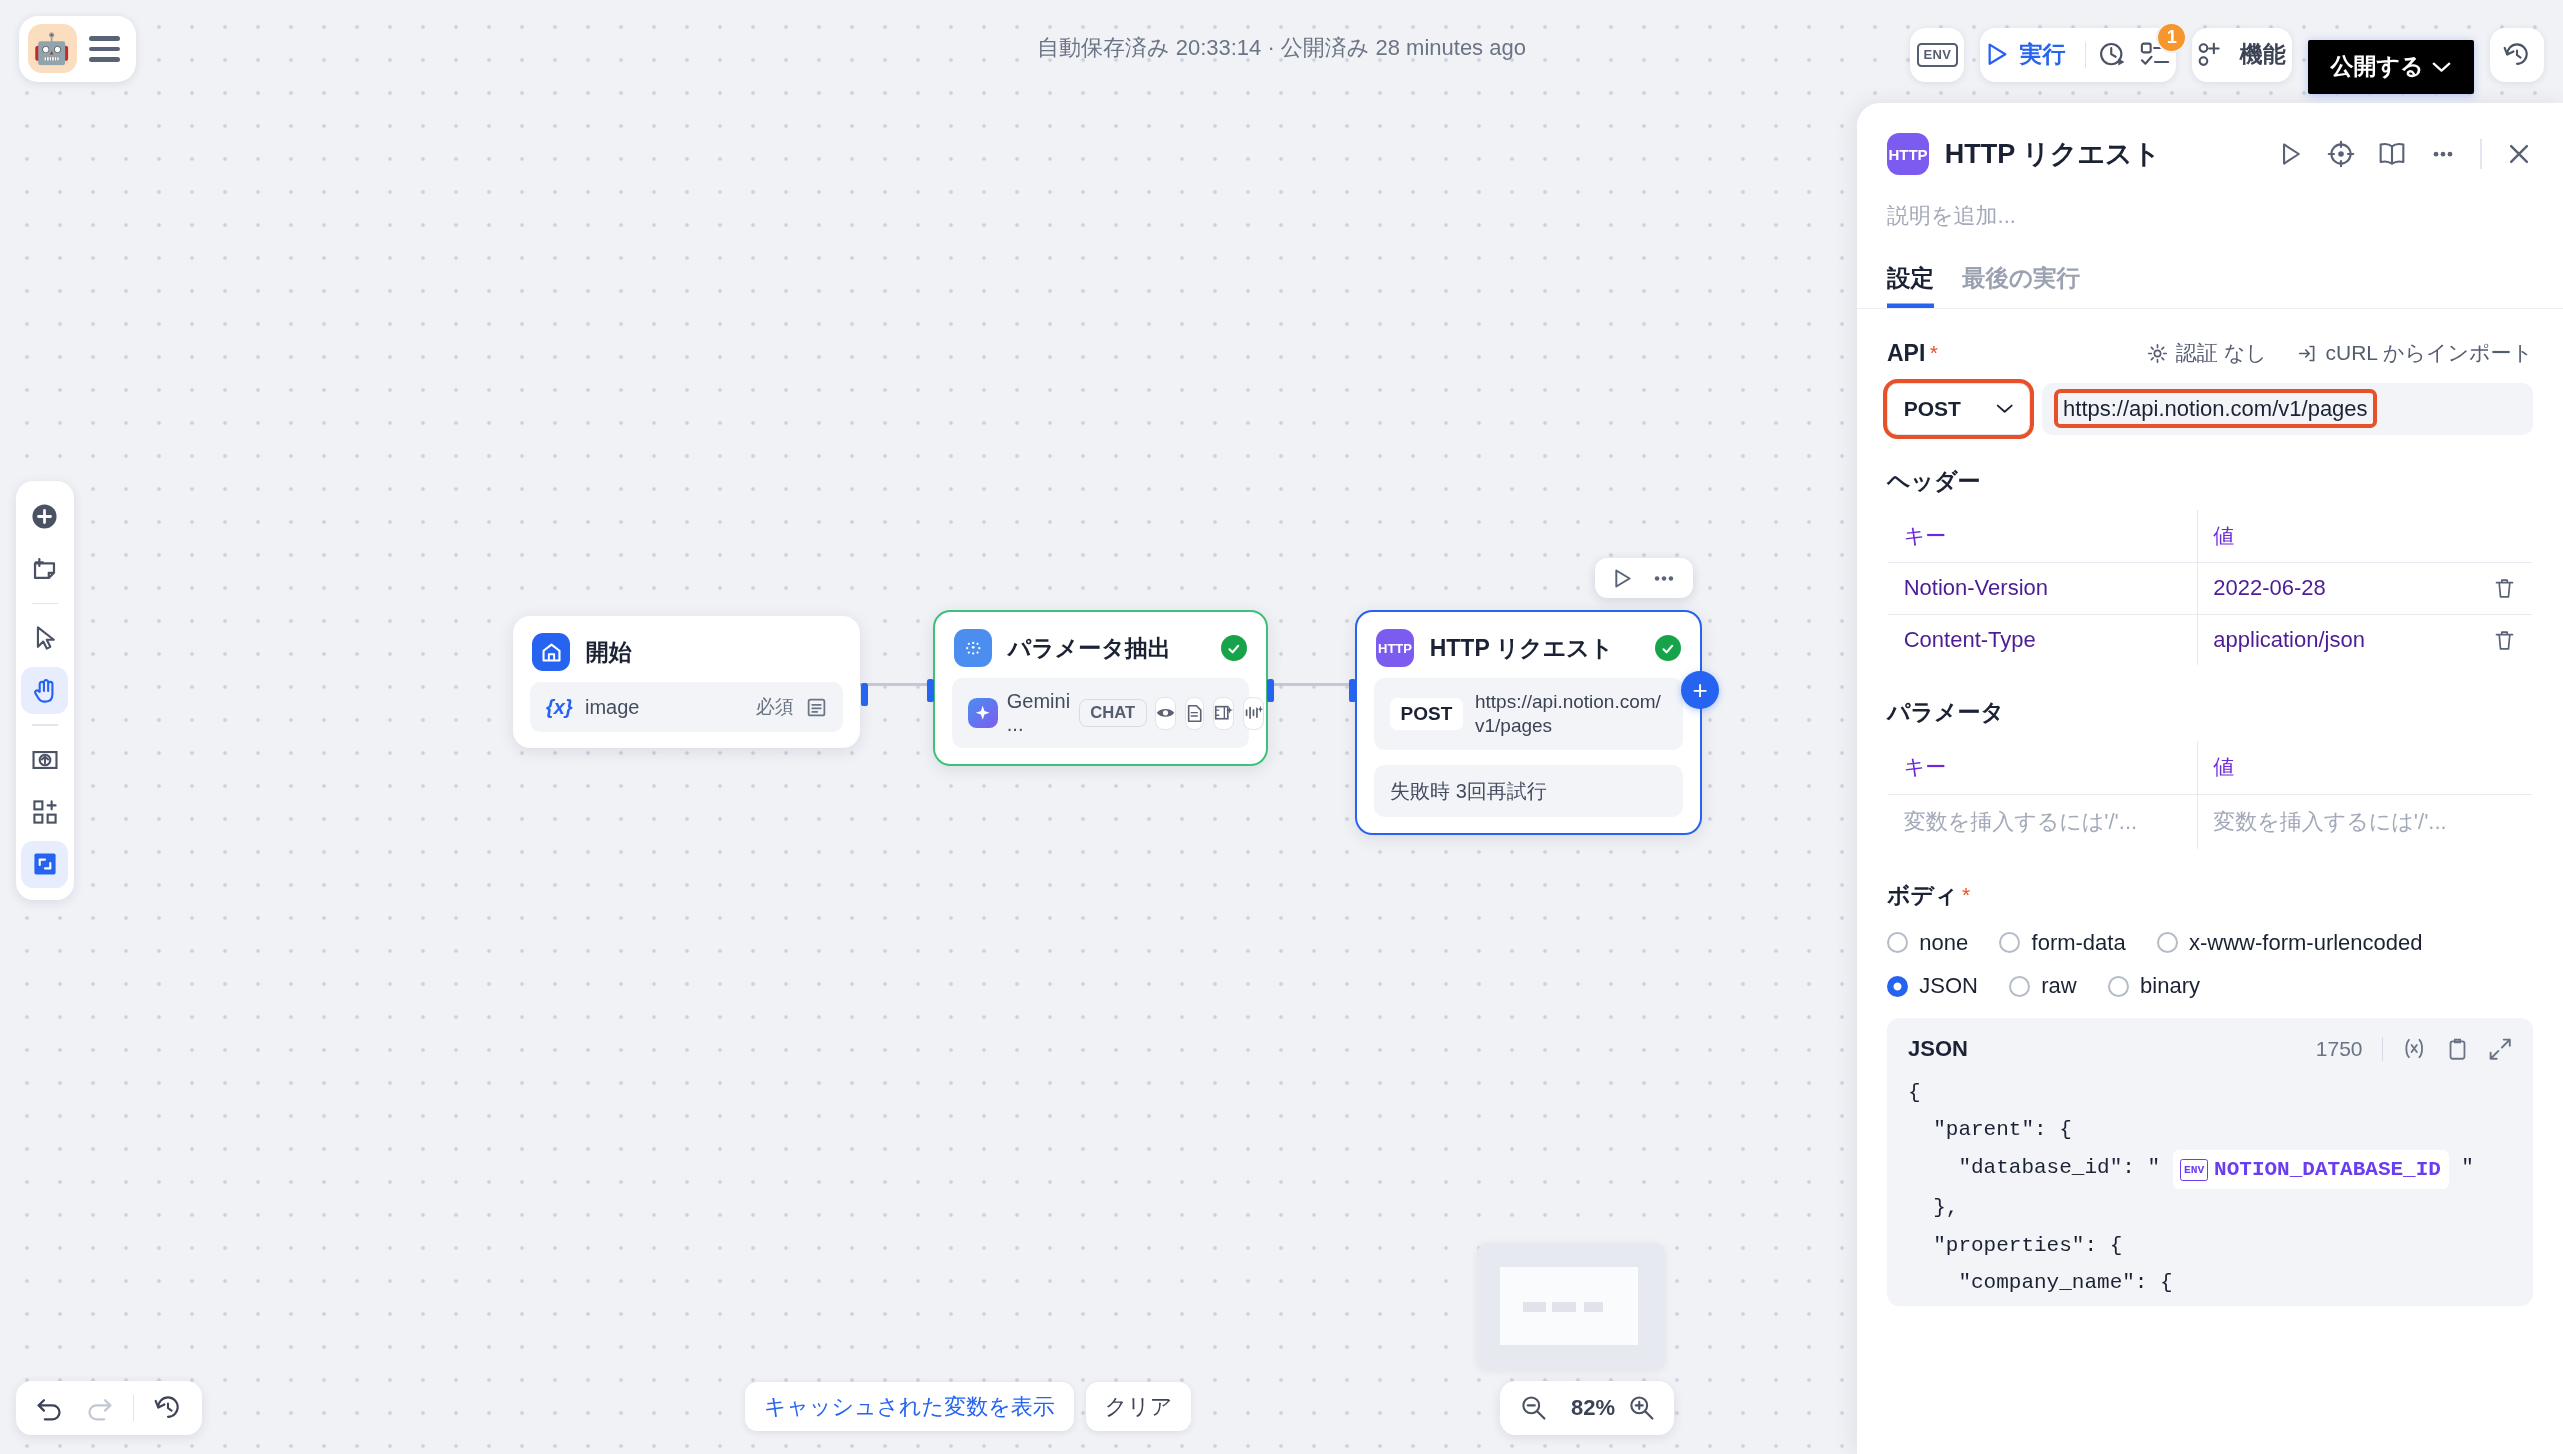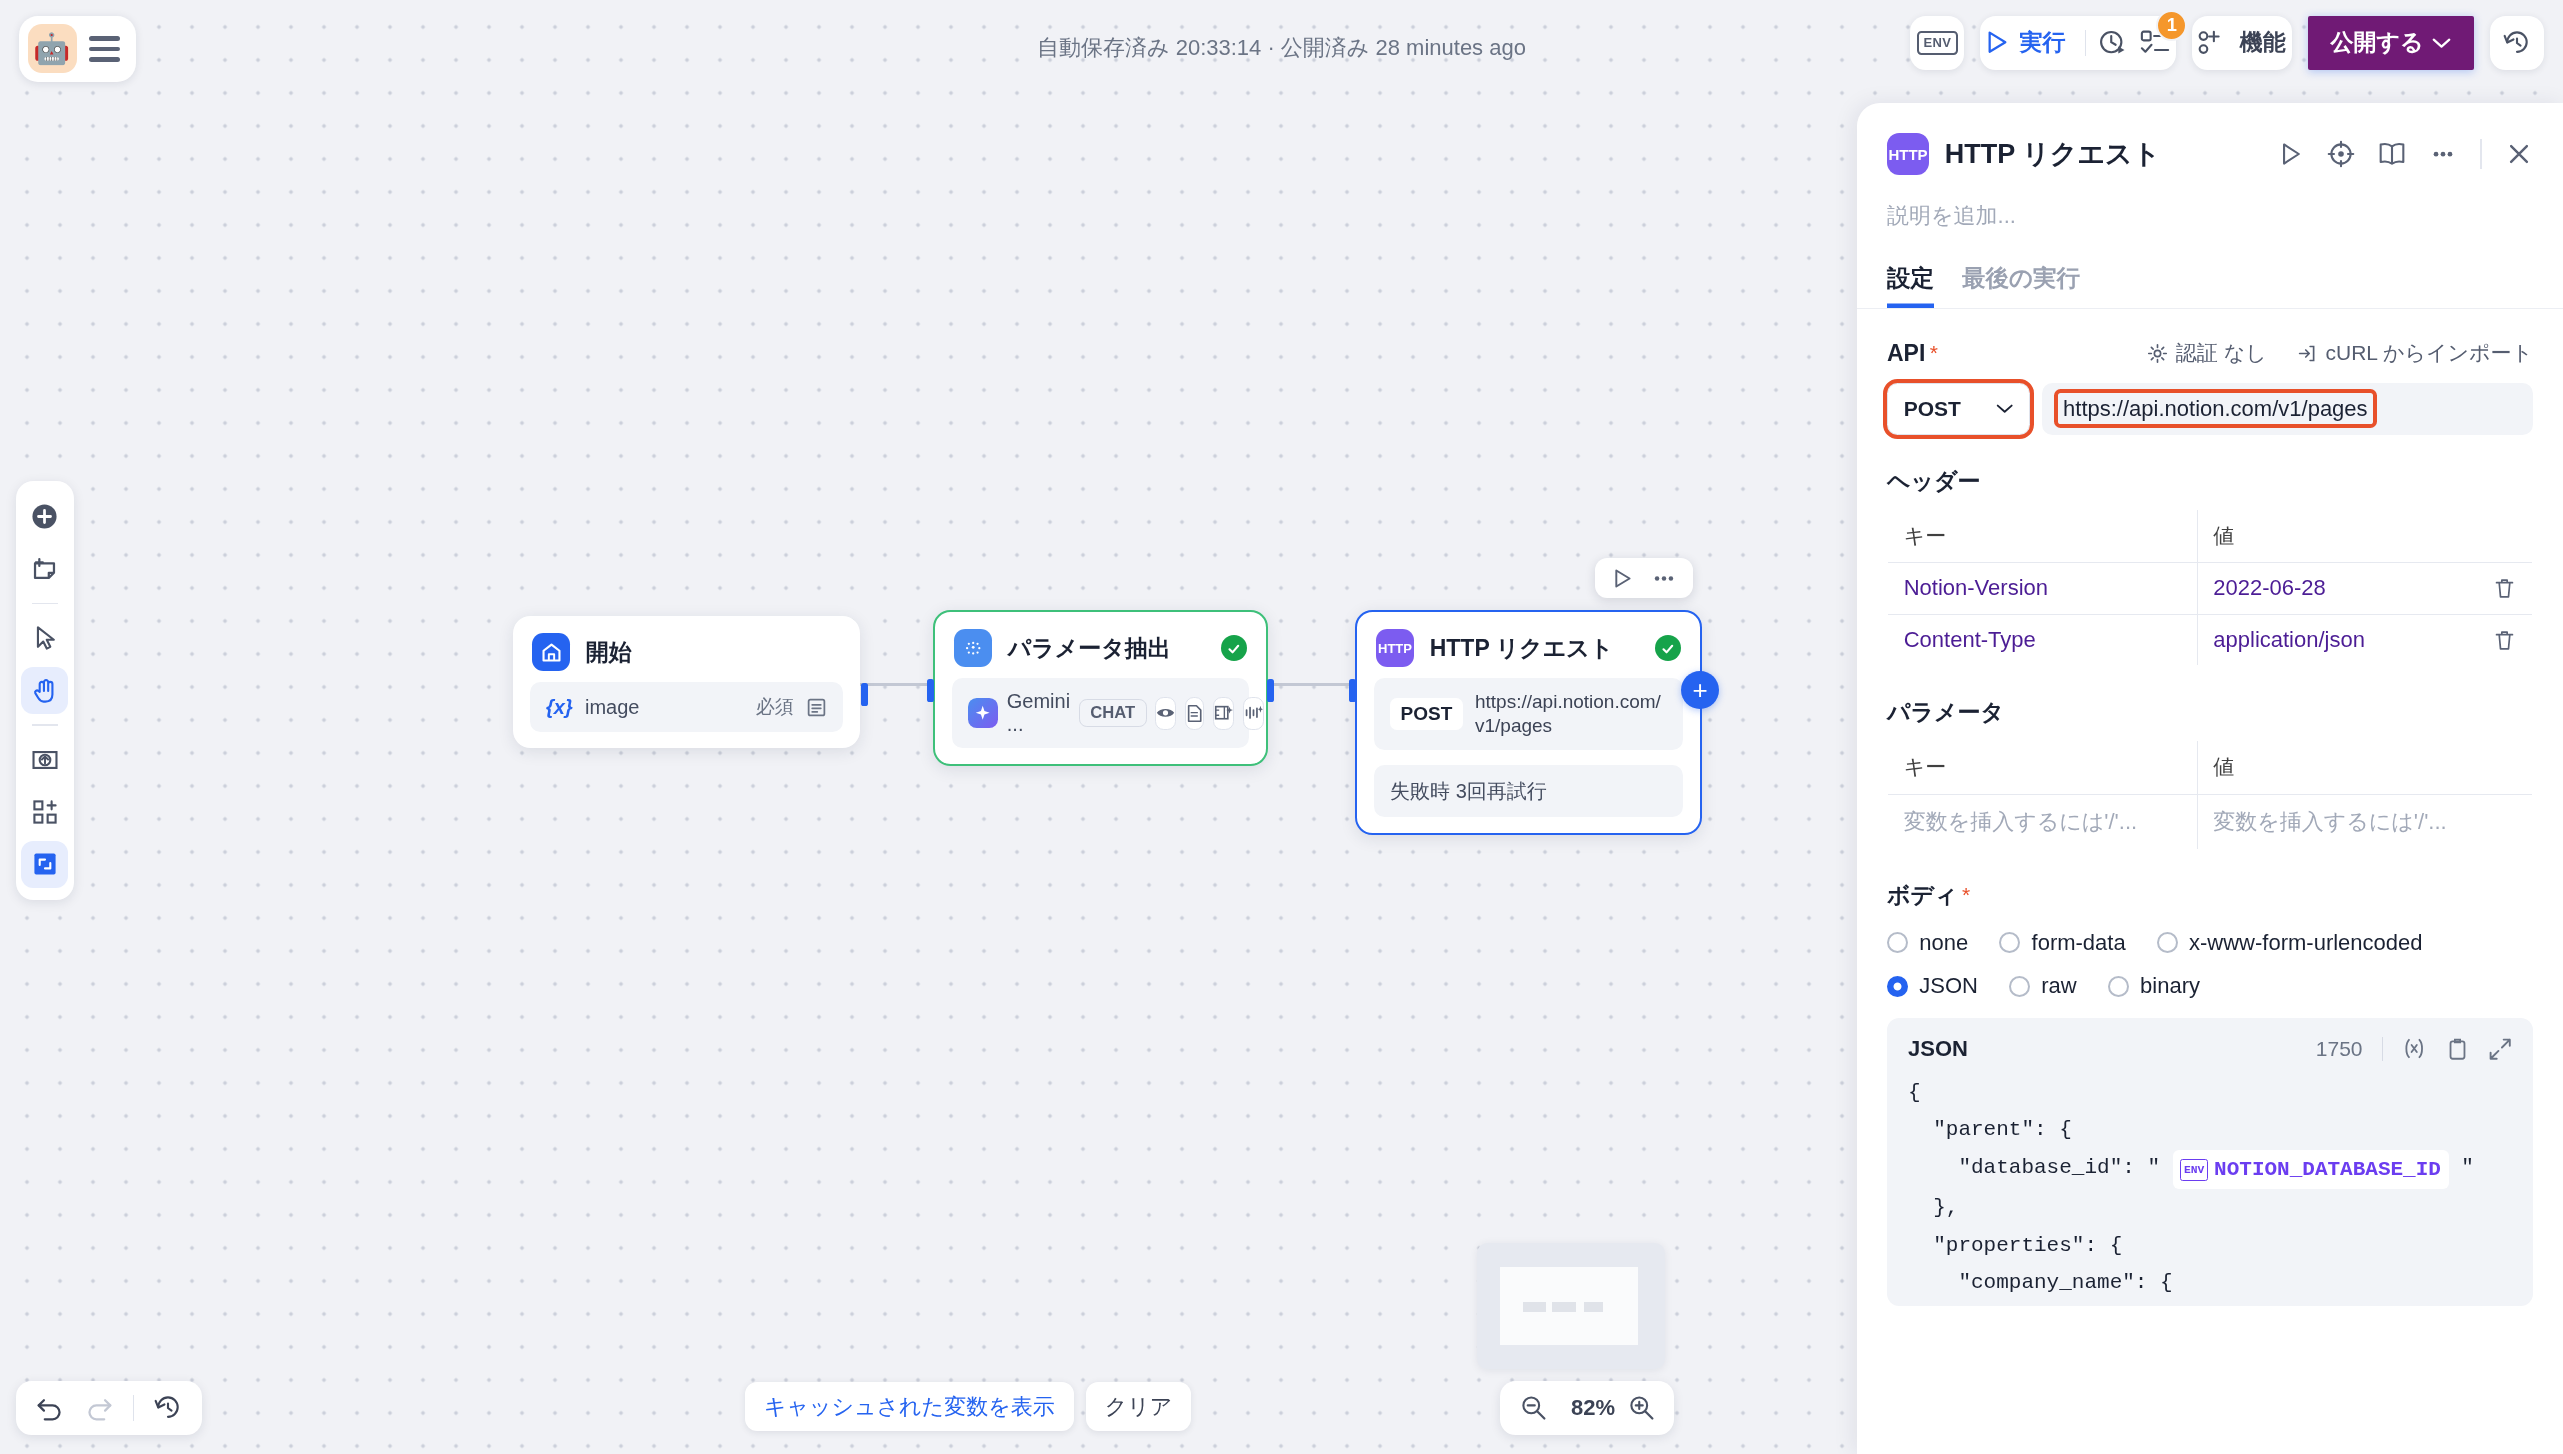--- a/index.html
+++ b/index.html
@@ -58,24 +58,25 @@
   .tb-icon { display: flex; align-items: center; justify-content: center; }
   .badge-wrap { position: relative; display: flex; align-items: center; }
   .badge {
     position: absolute; top: -19px; right: -17.4px;
     background: #f5972c; color: #fff; border-radius: 50%;
     width: 31px; height: 31px; font-size: 18.3px; font-weight: 700;
     display: flex; align-items: center; justify-content: center;
     border: 2.6px solid #f1f2f6;
   }
   .tb-publish {
-    background: #701a75; color: #fff; border-radius: 2px; height: 54px;
+    background: #000000; color: #fff; border-radius: 2px; height: 54px;
     display: flex; align-items: center; gap: 8.7px; padding: 0 23px;
     font-size: 23px; font-weight: 700; cursor: pointer;
     box-shadow: 0 1.7px 8.7px rgba(37,99,240,.3);
+    margin-top: 24px;
   }
   .env-box {
     border: 2.2px solid #555d70; border-radius: 4.4px; font-size: 13px; font-weight: 800;
     padding: 2.6px 4.4px; color: #555d70; letter-spacing: 0.4px;
   }
 
   
   .rail {
     position: absolute; left: 15.7px; top: 481px; width: 58px;
     background: #fff; border-radius: 17.4px; padding: 12.2px 0;
@@ -187,21 +188,21 @@
     font-size: 21px; font-weight: 700; color: #1b2233; cursor: pointer;
   }
   .url-field {
     flex: 1; height: 52px; background: #f2f4f8; border-radius: 10.5px;
     display: flex; align-items: center; padding: 0 15.7px; font-size: 22px; color: #1b2233;
   }
 
   .sec-h { font-size: 23px; font-weight: 700; color: #1b2233; margin-top: 31px; }
   table.kv { width: 100%; border-collapse: collapse; margin-top: 12.2px; border: 1.7px solid #e6e9f0; border-radius: 10.5px; overflow: hidden; }
   table.kv th, table.kv td { border: 0.9px solid #e6e9f0; text-align: left; padding: 12.2px 15.7px; font-size: 22px; color: #4c1d95; font-weight: 400; }
-  table.kv th { color: #404040; font-size: 21px; }
+  table.kv th { color: #6d28d9; font-size: 21px; }
   table.kv td.val { position: relative; }
   .trash { position: absolute; right: 15.7px; top: 50%; transform: translateY(-50%); cursor: pointer; }
   table.kv td.ph { color: #a2a9b8; }
   .col-k { width: 48%; }
 
   .radios { margin-top: 19px; display: flex; flex-direction: column; gap: 17.4px; }
   .radio-line { display: flex; align-items: center; gap: 31px; }
   .radio { display: flex; align-items: center; gap: 11.3px; font-size: 22px; color: #1b2233; cursor: pointer; }
   .dot { width: 21px; height: 21px; border-radius: 50%; border: 2.2px solid #b5bcc9; background: #fff; }
   .radio.on .dot { border-color: #2563f0; background:

